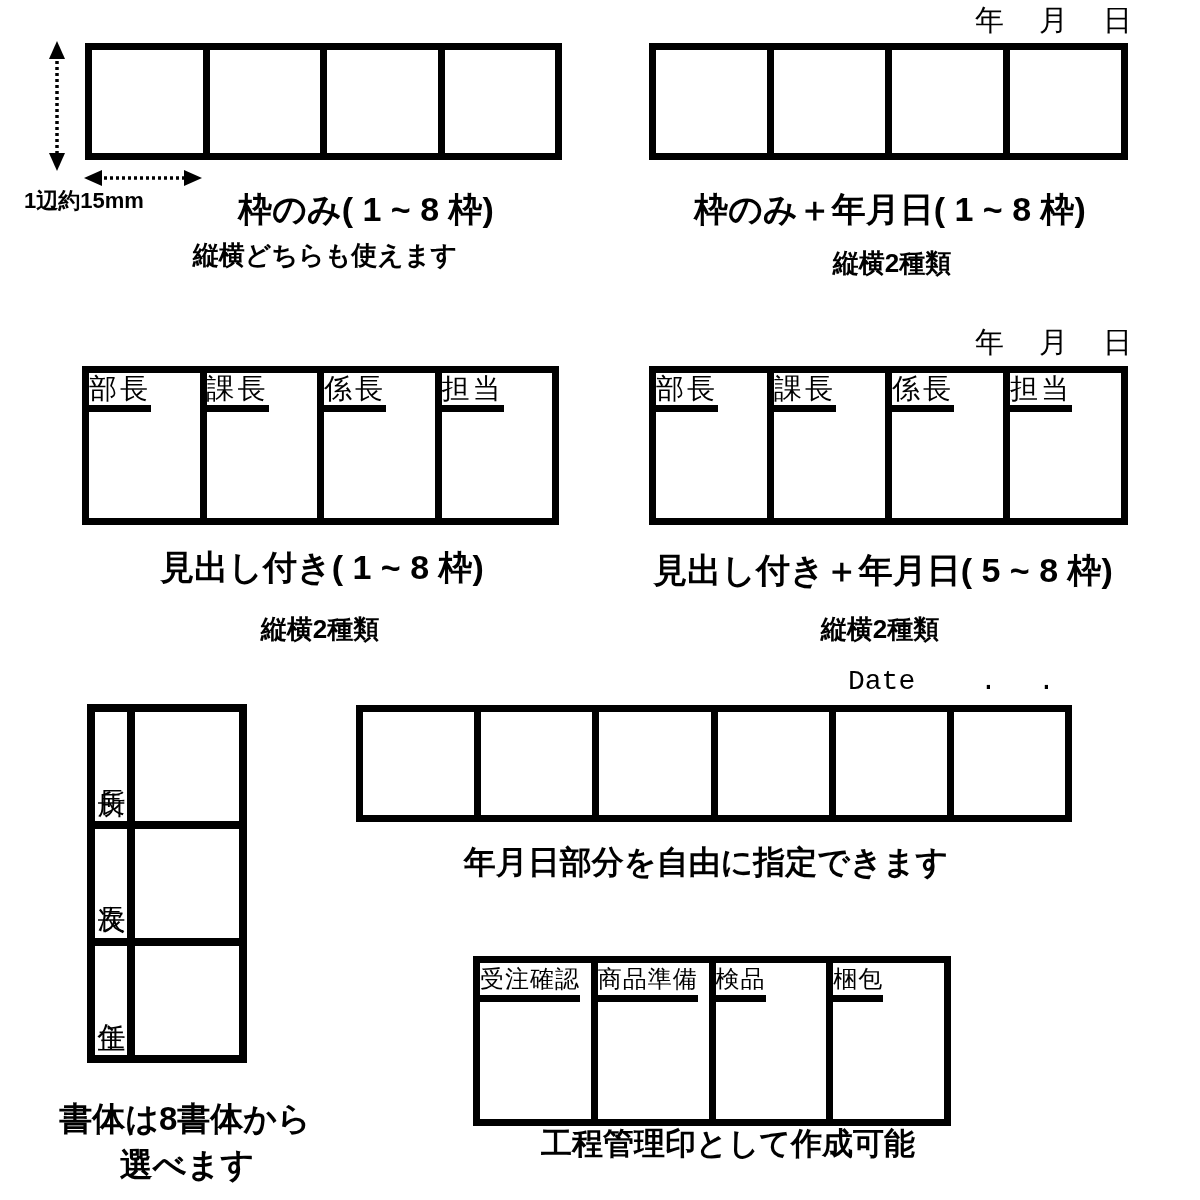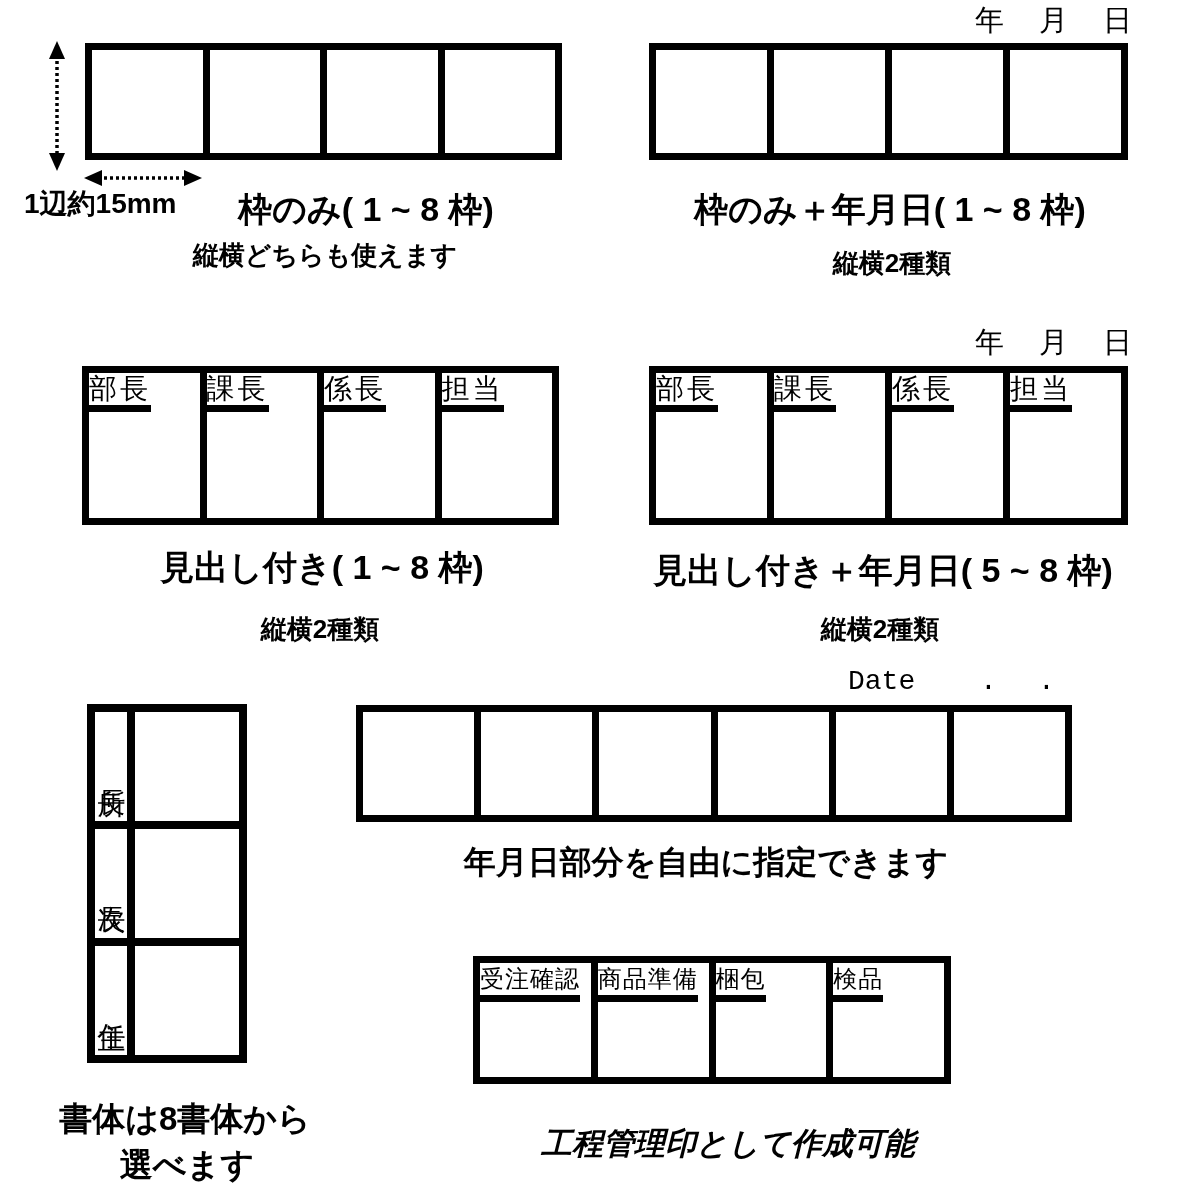--- a/index.html
+++ b/index.html
@@ -55,21 +55,21 @@
 
   .title{
     position:absolute;transform:translateX(-50%);white-space:nowrap;
     font-weight:700;font-size:34px;line-height:1;color:var(--ink);
   }
   .subtitle{
     position:absolute;transform:translateX(-50%);white-space:nowrap;
     font-weight:700;font-size:26px;line-height:1;color:var(--ink);
   }
   .dim-label{
-    position:absolute;font-weight:700;font-size:28px;line-height:1;white-space:nowrap;
+    position:absolute;font-weight:700;font-size:22px;line-height:1;white-space:nowrap;
   }
   .ymd{
     position:absolute;display:flex;justify-content:space-between;
     font-family:"Liberation Serif",serif;font-size:29px;line-height:1;
   }
   .ymd span{display:block;}
   .mono{
     position:absolute;font-family:"Liberation Mono",monospace;
     font-size:28px;line-height:1;white-space:nowrap;text-align:right;
   }
@@ -195,34 +195,34 @@
     <div class="cell"></div>
     <div class="cell"></div>
     <div class="cell"></div>
     <div class="cell"></div>
     <div class="cell"></div>
     <div class="cell"></div>
   </div>
 
   <div class="title" style="left:706px;top:846px;font-size:32px;">年月日部分を自由に指定できます</div>
 
-  <div class="grid-headed" style="left:473px;top:956px;width:478px;height:128px;">
+  <div class="grid-headed" style="left:473px;top:956px;width:478px;height:170px;">
     <div class="col">
       <div class="hd brush">受注確認</div>
       <div class="bd"></div>
     </div>
     <div class="col">
       <div class="hd brush">商品準備</div>
       <div class="bd"></div>
     </div>
     <div class="col">
+      <div class="hd brush">検品</div>
+      <div class="bd"></div>
+    </div>
+    <div class="col">
       <div class="hd brush">梱包</div>
       <div class="bd"></div>
     </div>
-    <div class="col">
-      <div class="hd brush">検品</div>
-      <div class="bd"></div>
-    </div>
-  </div>
-
-  <div class="title" style="left:728px;top:1128px;font-size:31px;font-style:italic;">工程管理印として作成可能</div>
+  </div>
+
+  <div class="title" style="left:728px;top:1128px;font-size:31px;">工程管理印として作成可能</div>
 
 </div>
 
 </body></html>

